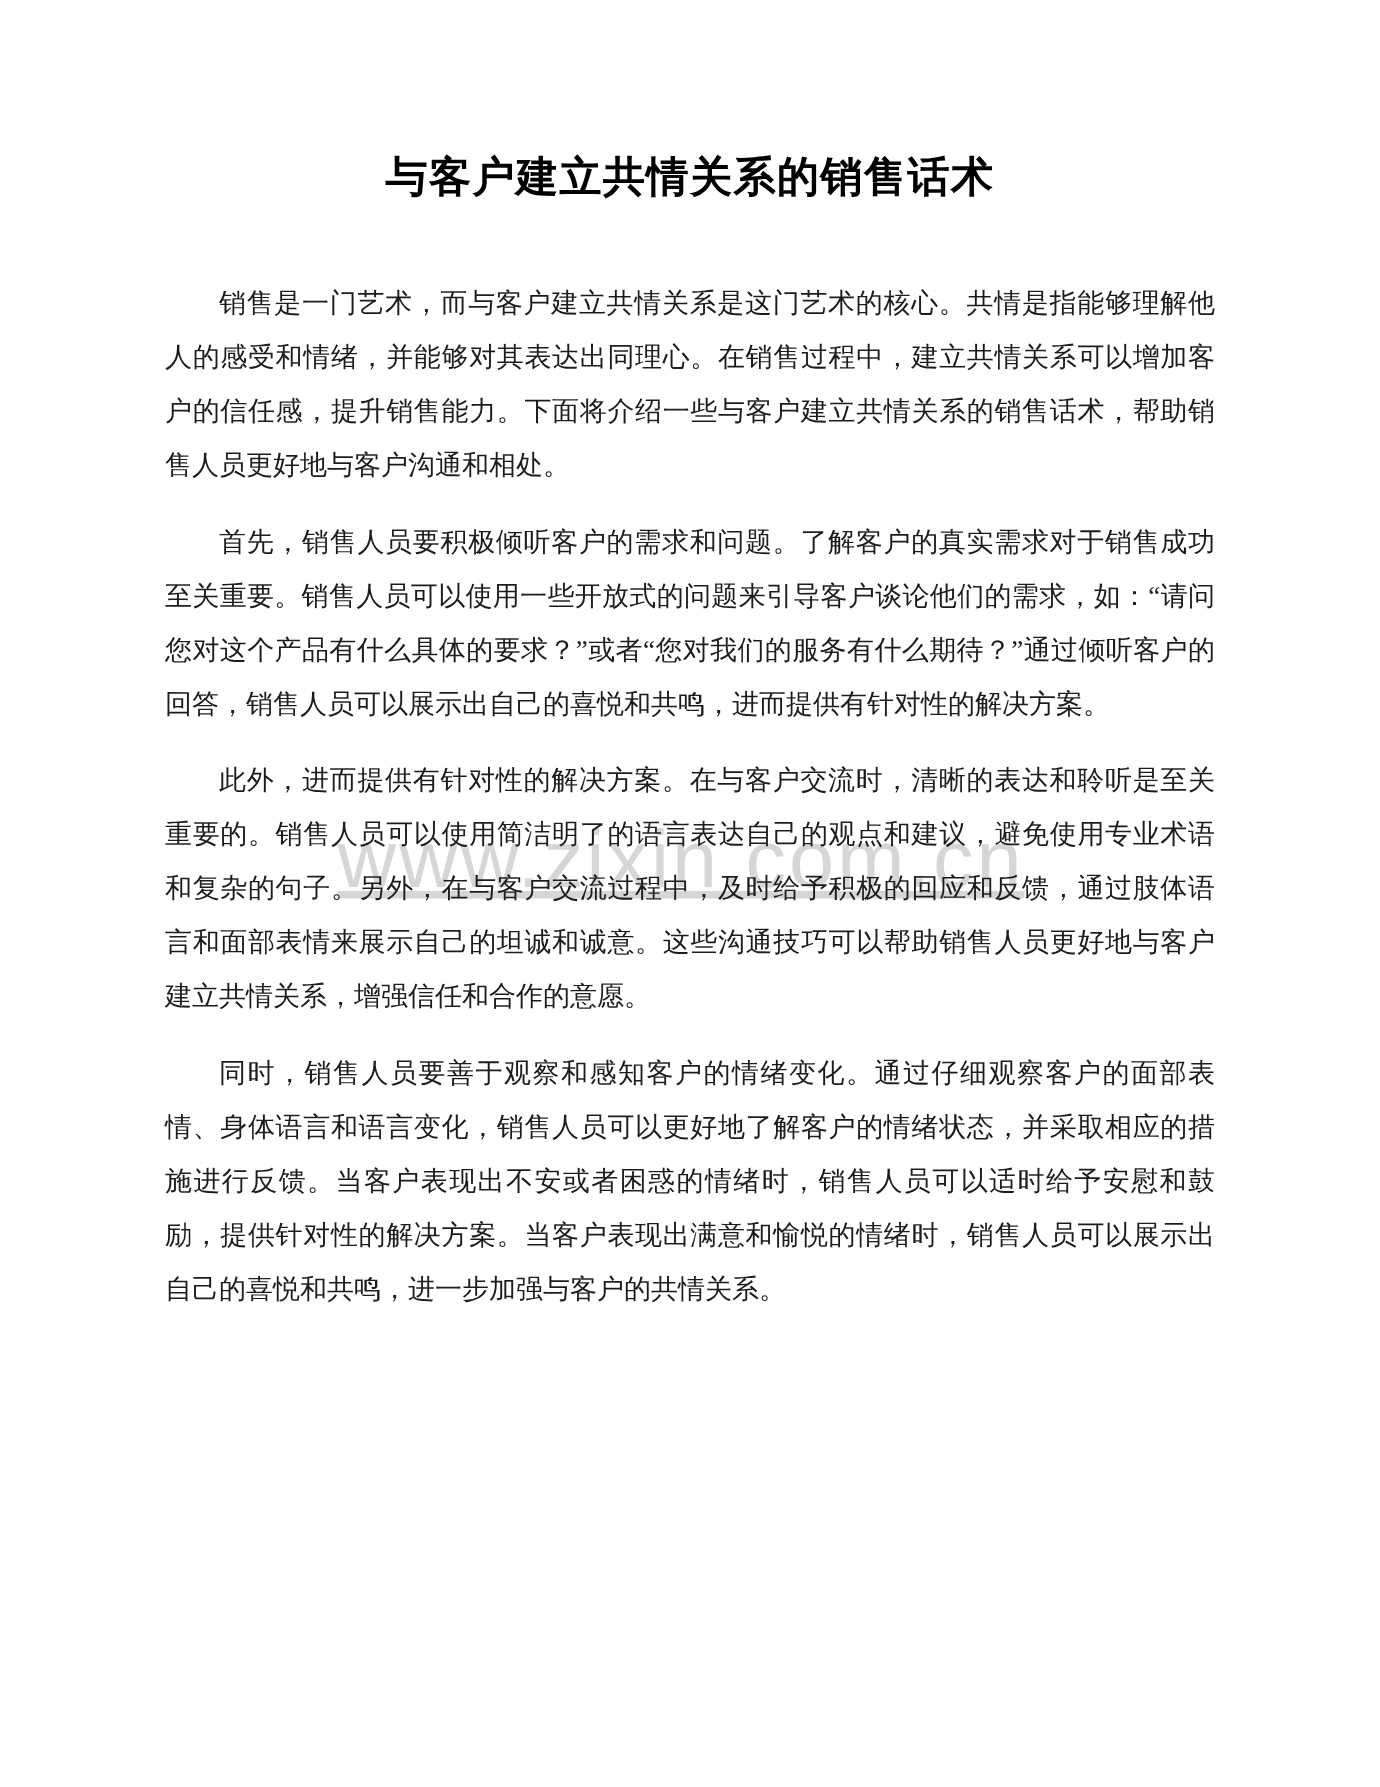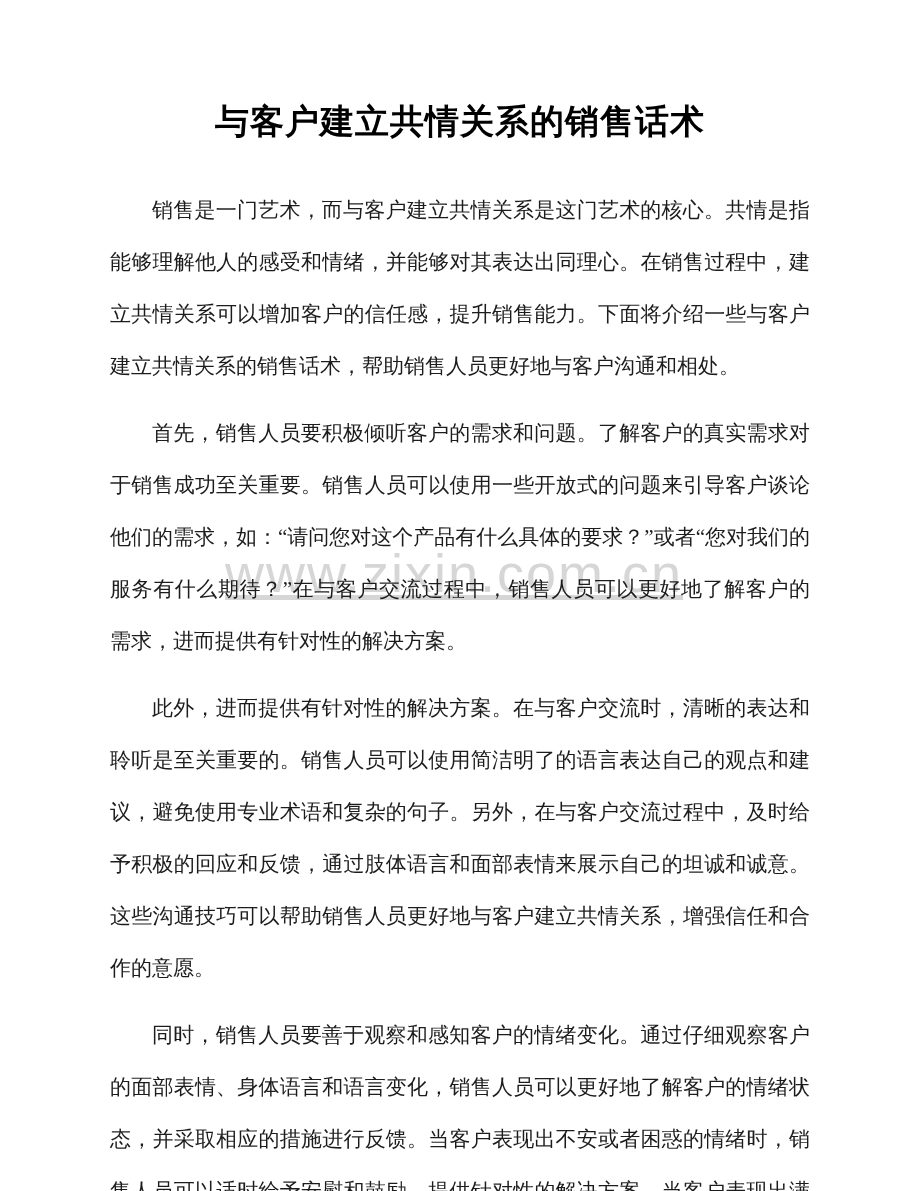--- a/index.html
+++ b/index.html
@@ -17,34 +17,34 @@
     overflow:hidden;
   }
   .page{
     position:relative;
     width:920px;height:1191px;
     background:var(--bg);
     padding:100px 110px 0 110px;
     z-index:0;
   }
   .doc-title{
-    font-family:Liberation Sans, sans-serif;
+    font-family:Liberation Mono, monospace;
     font-weight:bold;
-    font-size:34px;
+    font-size:28px;
     line-height:42px;
     text-align:center;
     color:#000000;
     margin-bottom:42px;
     letter-spacing:1px;
     position:relative;
     z-index:2;
   }
   .body-text p{
-    font-size:21px;
-    line-height:52px;
+    font-size:18px;
+    line-height:36px;
     text-align:justify;
     text-indent:2em;
     margin-bottom:15px;
     color:var(--text-color);
     position:relative;
     z-index:2;
   }
   .watermark{
     position:absolute;
     left:225px;
@@ -64,18 +64,18 @@
 <body>
 
 <div class="page">
 
   <div class="watermark">www.zixin.com.cn</div>
 
   <h1 class="doc-title">与客户建立共情关系的销售话术</h1>
 
   <div class="body-text">
     <p>销售是一门艺术，而与客户建立共情关系是这门艺术的核心。共情是指能够理解他人的感受和情绪，并能够对其表达出同理心。在销售过程中，建立共情关系可以增加客户的信任感，提升销售能力。下面将介绍一些与客户建立共情关系的销售话术，帮助销售人员更好地与客户沟通和相处。</p>
-    <p>首先，销售人员要积极倾听客户的需求和问题。了解客户的真实需求对于销售成功至关重要。销售人员可以使用一些开放式的问题来引导客户谈论他们的需求，如：“请问您对这个产品有什么具体的要求？”或者“您对我们的服务有什么期待？”在与客户交流过程中，销售人员可以更好地了解客户的需求，进而提供有针对性的解决方案。</p>
+    <p>首先，销售人员要积极倾听客户的需求和问题。了解客户的真实需求对于销售成功至关重要。销售人员可以使用一些开放式的问题来引导客户谈论他们的需求，如：“请问您对这个产品有什么具体的要求？”或者“您对我们的服务有什么期待？”通过倾听客户的回答，销售人员可以展示出自己的喜悦和共鸣，进而提供有针对性的解决方案。</p>
     <p>此外，进而提供有针对性的解决方案。在与客户交流时，清晰的表达和聆听是至关重要的。销售人员可以使用简洁明了的语言表达自己的观点和建议，避免使用专业术语和复杂的句子。另外，在与客户交流过程中，及时给予积极的回应和反馈，通过肢体语言和面部表情来展示自己的坦诚和诚意。这些沟通技巧可以帮助销售人员更好地与客户建立共情关系，增强信任和合作的意愿。</p>
     <p>同时，销售人员要善于观察和感知客户的情绪变化。通过仔细观察客户的面部表情、身体语言和语言变化，销售人员可以更好地了解客户的情绪状态，并采取相应的措施进行反馈。当客户表现出不安或者困惑的情绪时，销售人员可以适时给予安慰和鼓励，提供针对性的解决方案。当客户表现出满意和愉悦的情绪时，销售人员可以展示出自己的喜悦和共鸣，进一步加强与客户的共情关系。</p>
   </div>
 
 </div>
 
 </body></html>

